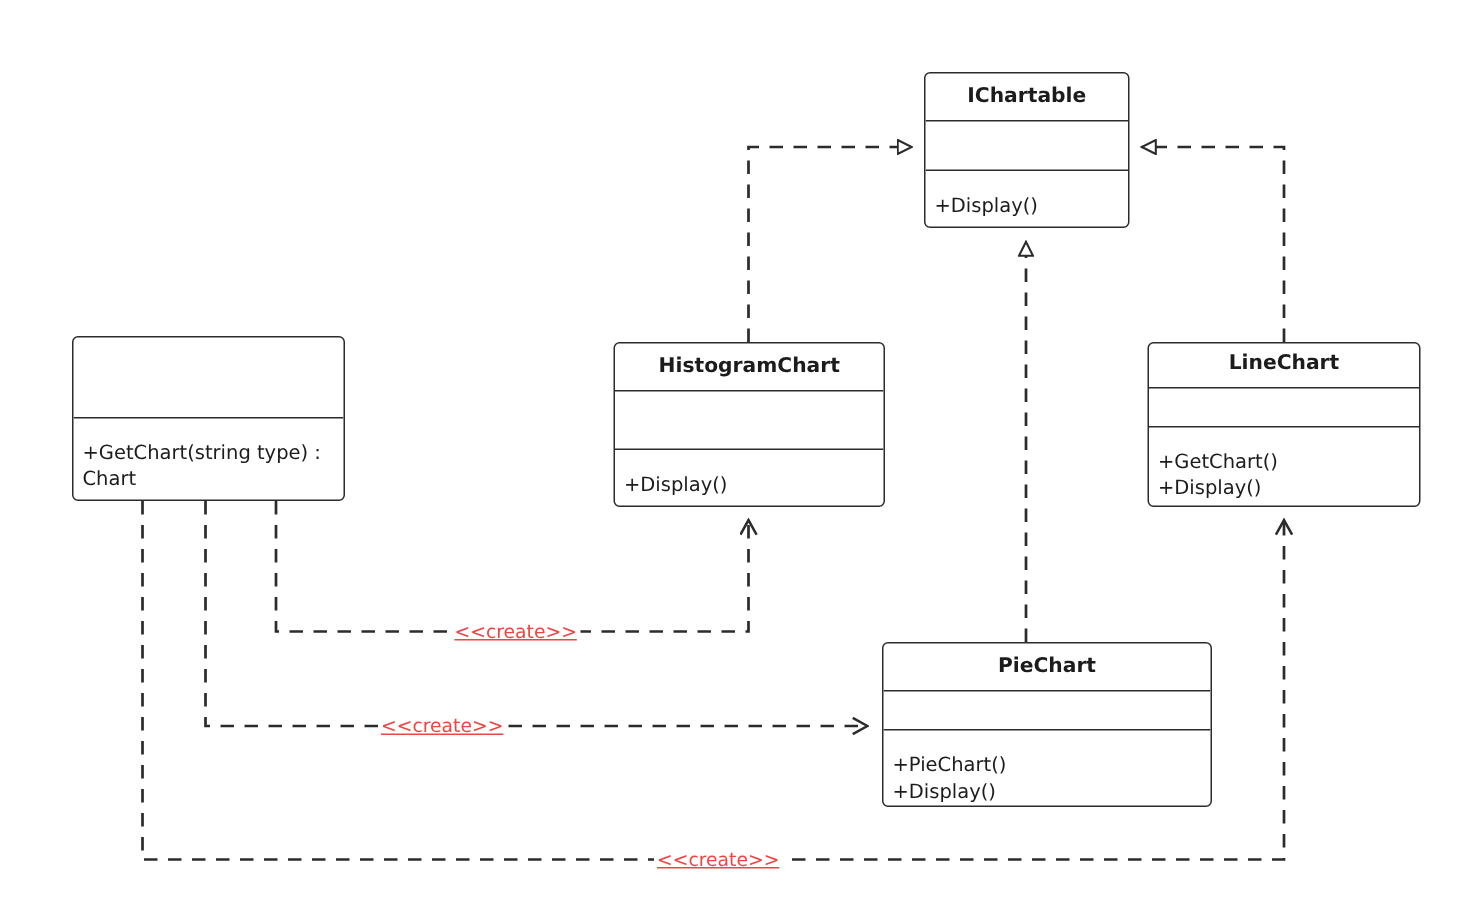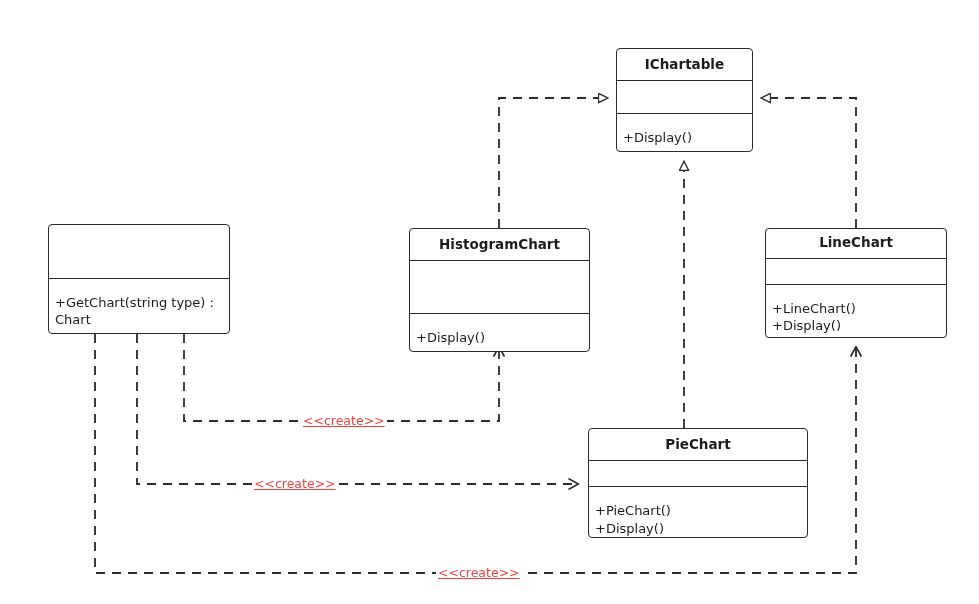--- a/index.html
+++ b/index.html
@@ -111,33 +111,33 @@
   </div>
 
   <div class="uml-class" style="left:48px; top:224px; width:182px; height:110px;">
     <div class="uml-attrs" style="flex:1 1 auto;">&nbsp;</div>
     <div class="uml-ops">
       <div class="uml-op-line">+GetChart(string type) :</div>
       <div class="uml-op-line">Chart</div>
     </div>
   </div>
 
-  <div class="uml-class" style="left:409px; top:228px; width:181px; height:124px;">
+  <div class="uml-class" style="left:409px; top:228px; width:181px; height:110px;">
     <div class="uml-name">HistogramChart</div>
     <div class="uml-attrs" style="flex:1 1 auto;">&nbsp;</div>
     <div class="uml-ops">
       <div class="uml-op-line">+Display()</div>
     </div>
   </div>
 
   <div class="uml-class" style="left:765px; top:228px; width:182px; height:110px;justify-content:center;">
     <div class="uml-name">LineChart</div>
     <div class="uml-attrs" style="flex:1 1 auto;">&nbsp;</div>
     <div class="uml-ops">
-      <div class="uml-op-line">+LineChart()</div>
+      <div class="uml-op-line">+GetChart()</div>
       <div class="uml-op-line">+Display()</div>
     </div>
   </div>
 
   <div class="uml-class" style="left:588px; top:428px; width:220px; height:110px;">
     <div class="uml-name">PieChart</div>
     <div class="uml-attrs" style="flex:1 1 auto;">&nbsp;</div>
     <div class="uml-ops">
       <div class="uml-op-line">+PieChart()</div>
       <div class="uml-op-line">+Display()</div>

